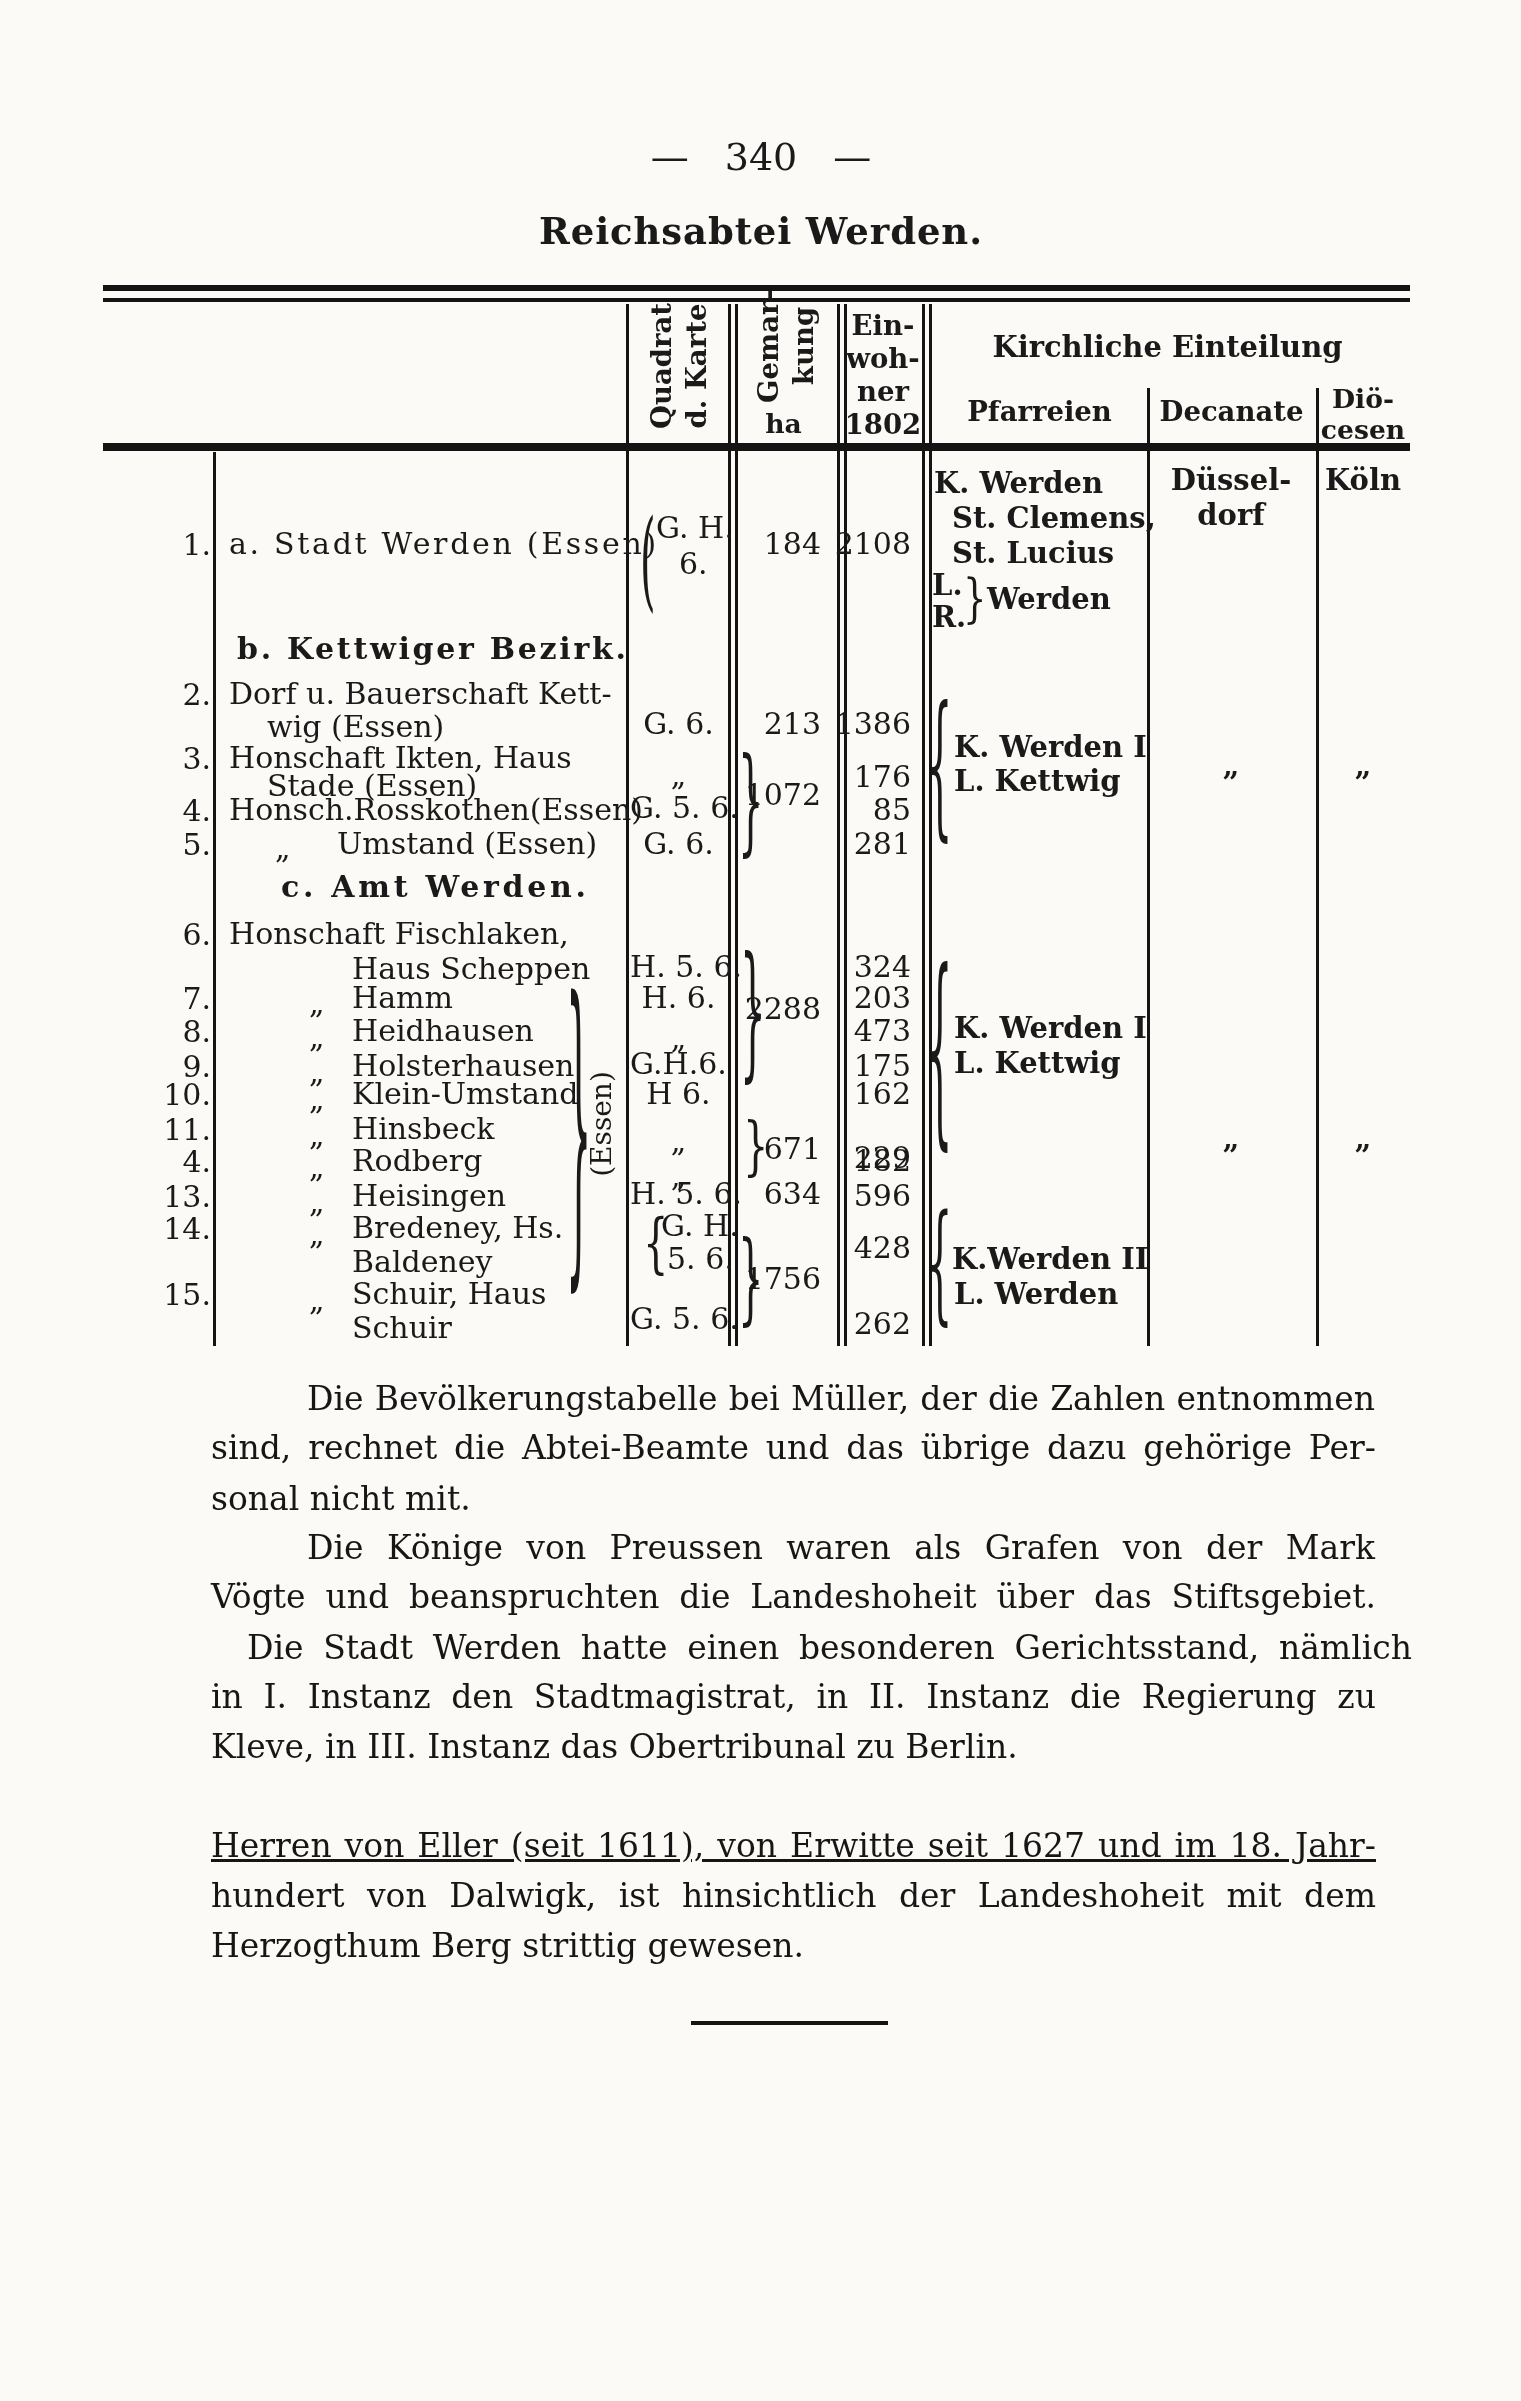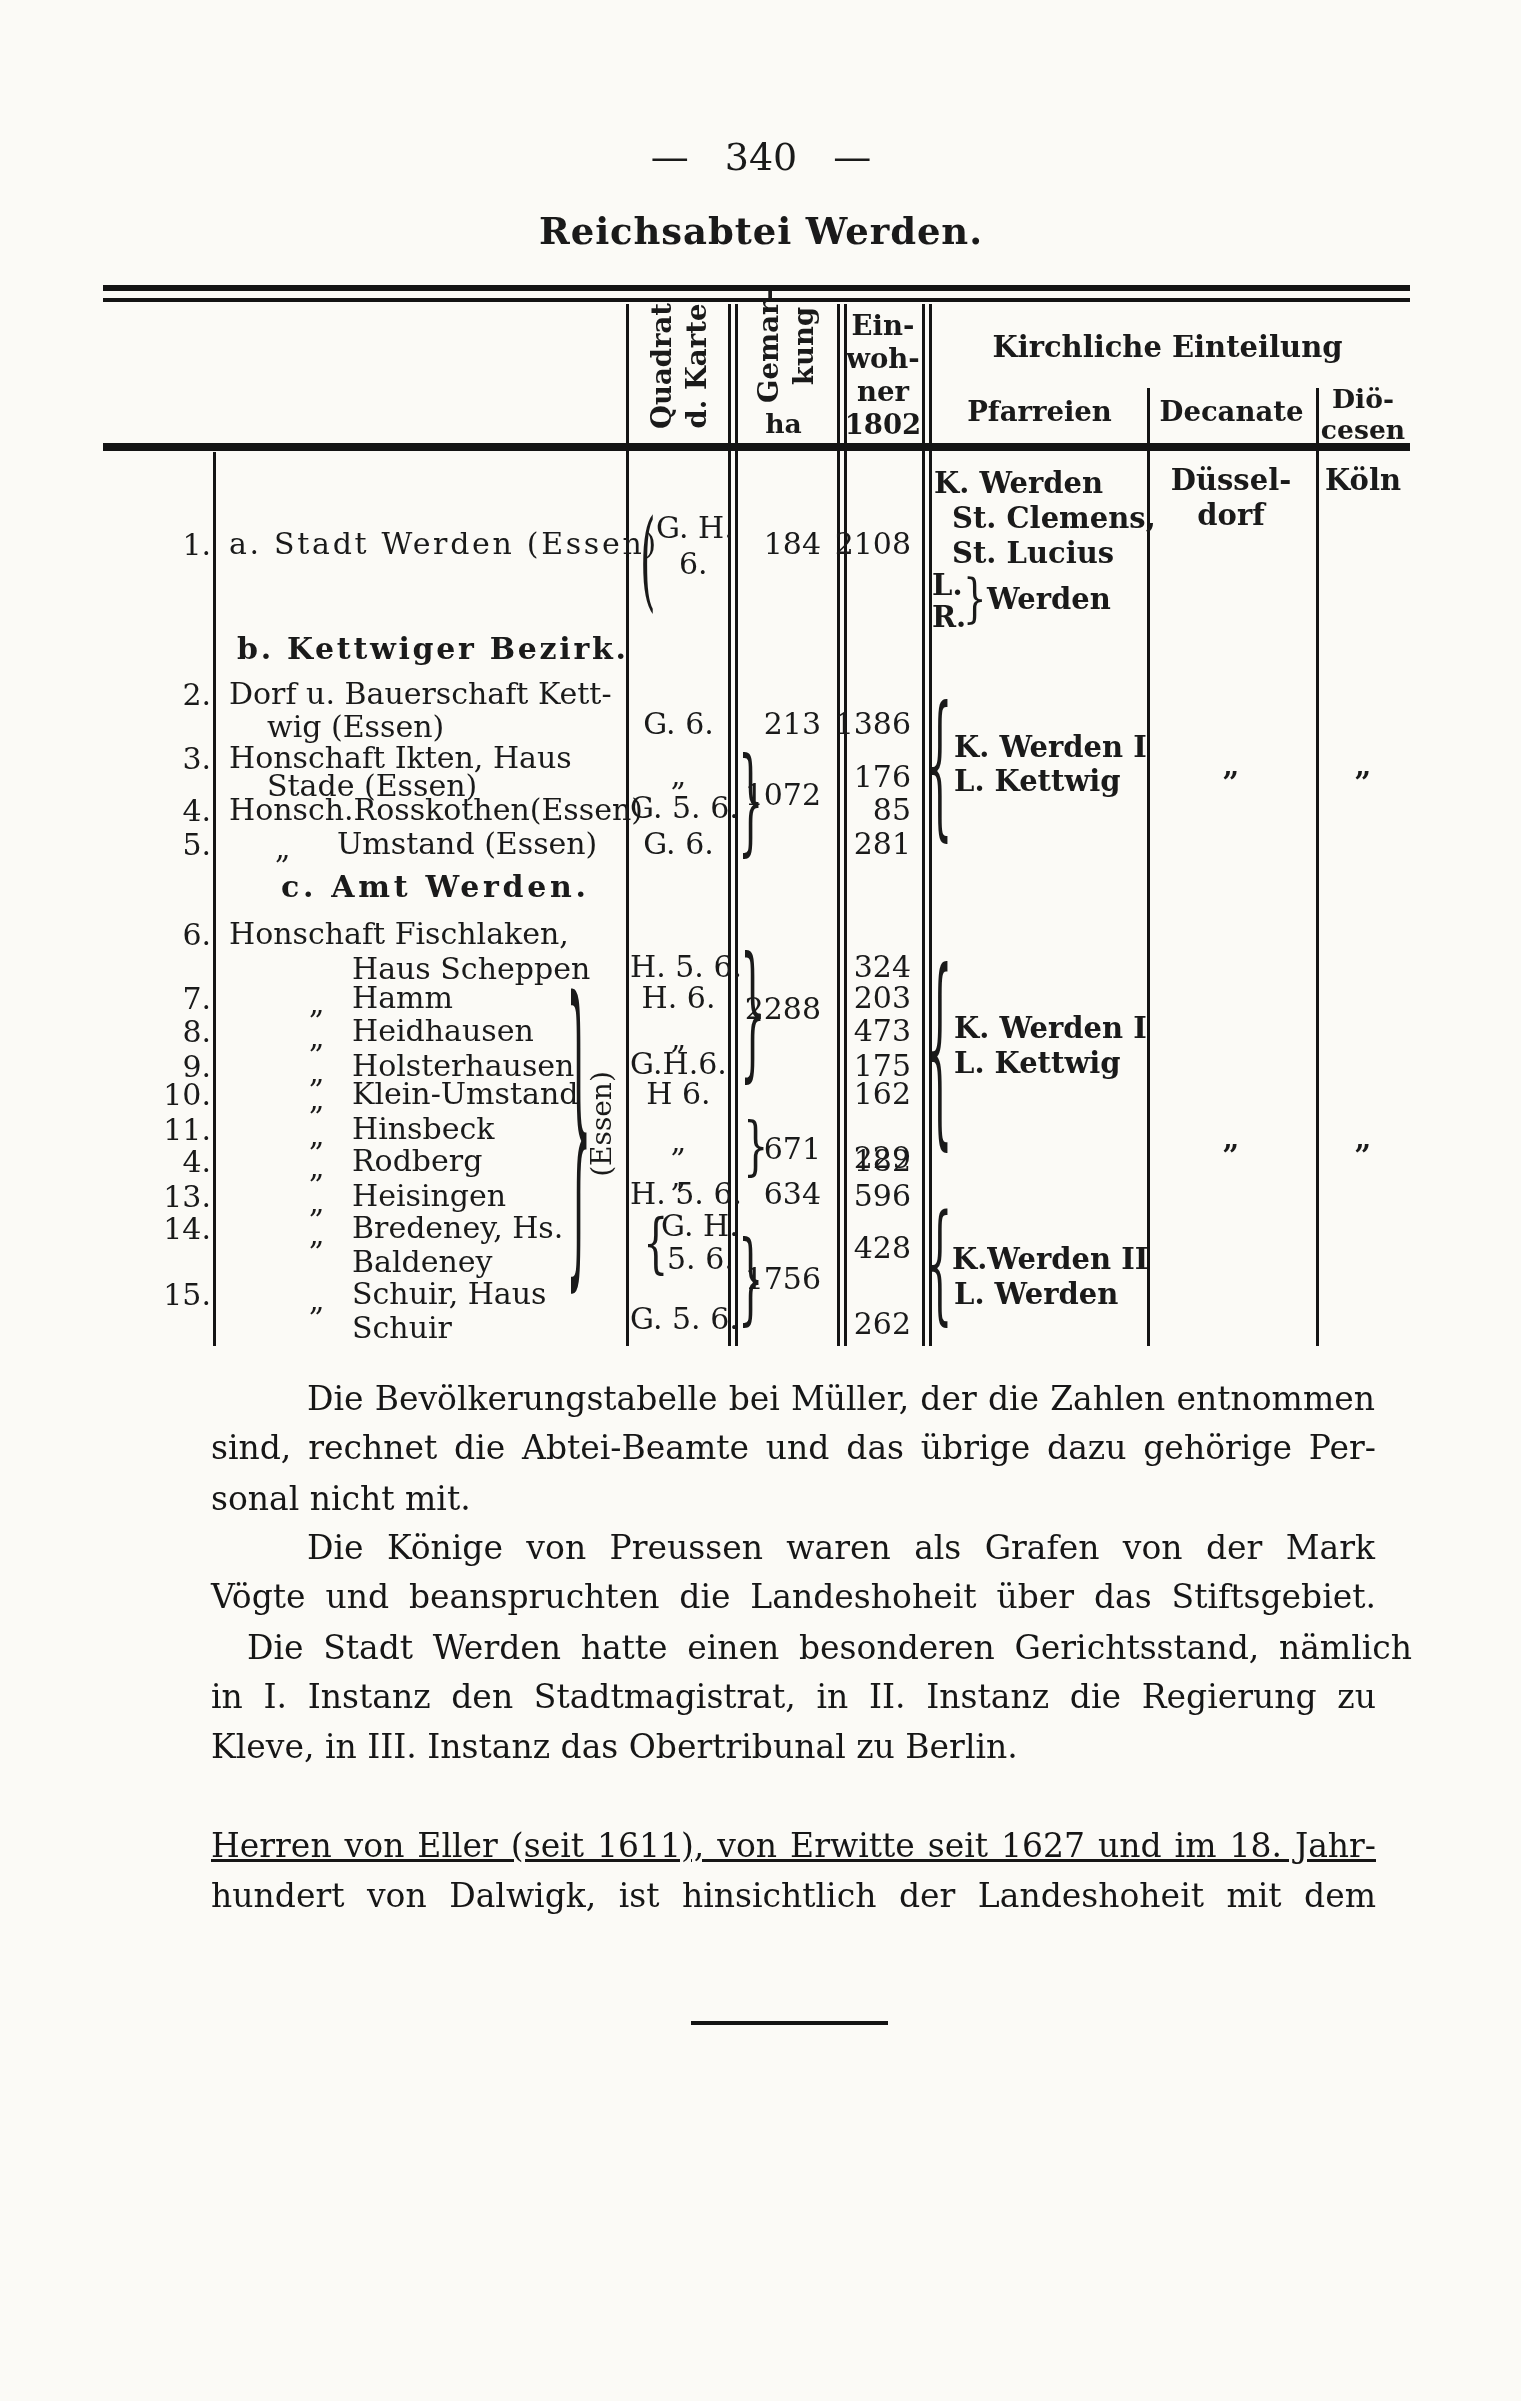--- a/index.html
+++ b/index.html
@@ -206,17 +206,18 @@
   <div class="pline plast" style="top:1479px;">sonal nicht mit.</div>
 
   <div class="pline pfirst" style="top:1528px;">Die Könige von Preussen waren als Grafen von der Mark</div>
   <div class="pline" style="top:1577px;">Vögte und beanspruchten die Landeshoheit über das Stiftsgebiet.</div>
   <div class="pline" style="top:1628px;margin-left:36px;">Die Stadt Werden hatte einen besonderen Gerichtsstand, nämlich</div>
   <div class="pline" style="top:1677px;">in I. Instanz den Stadtmagistrat, in II. Instanz die Regierung zu</div>
   <div class="pline plast" style="top:1727px;">Kleve, in III. Instanz das Obertribunal zu Berlin.</div>
 
   <div class="pline" style="top:1826px;text-decoration:underline;">Herren von Eller (seit 1611), von Erwitte seit 1627 und im 18. Jahr-</div>
   <div class="pline" style="top:1876px;">hundert von Dalwigk, ist hinsichtlich der Landeshoheit mit dem</div>
+  <div class="pline plast" style="top:1926px;">Herzogthum Berg strittig gewesen.</div>
 
   <div class="rule" style="left:691px;top:2021px;width:197px;height:3.7px;"></div>
 
 </div>
 
 
 </body></html>

